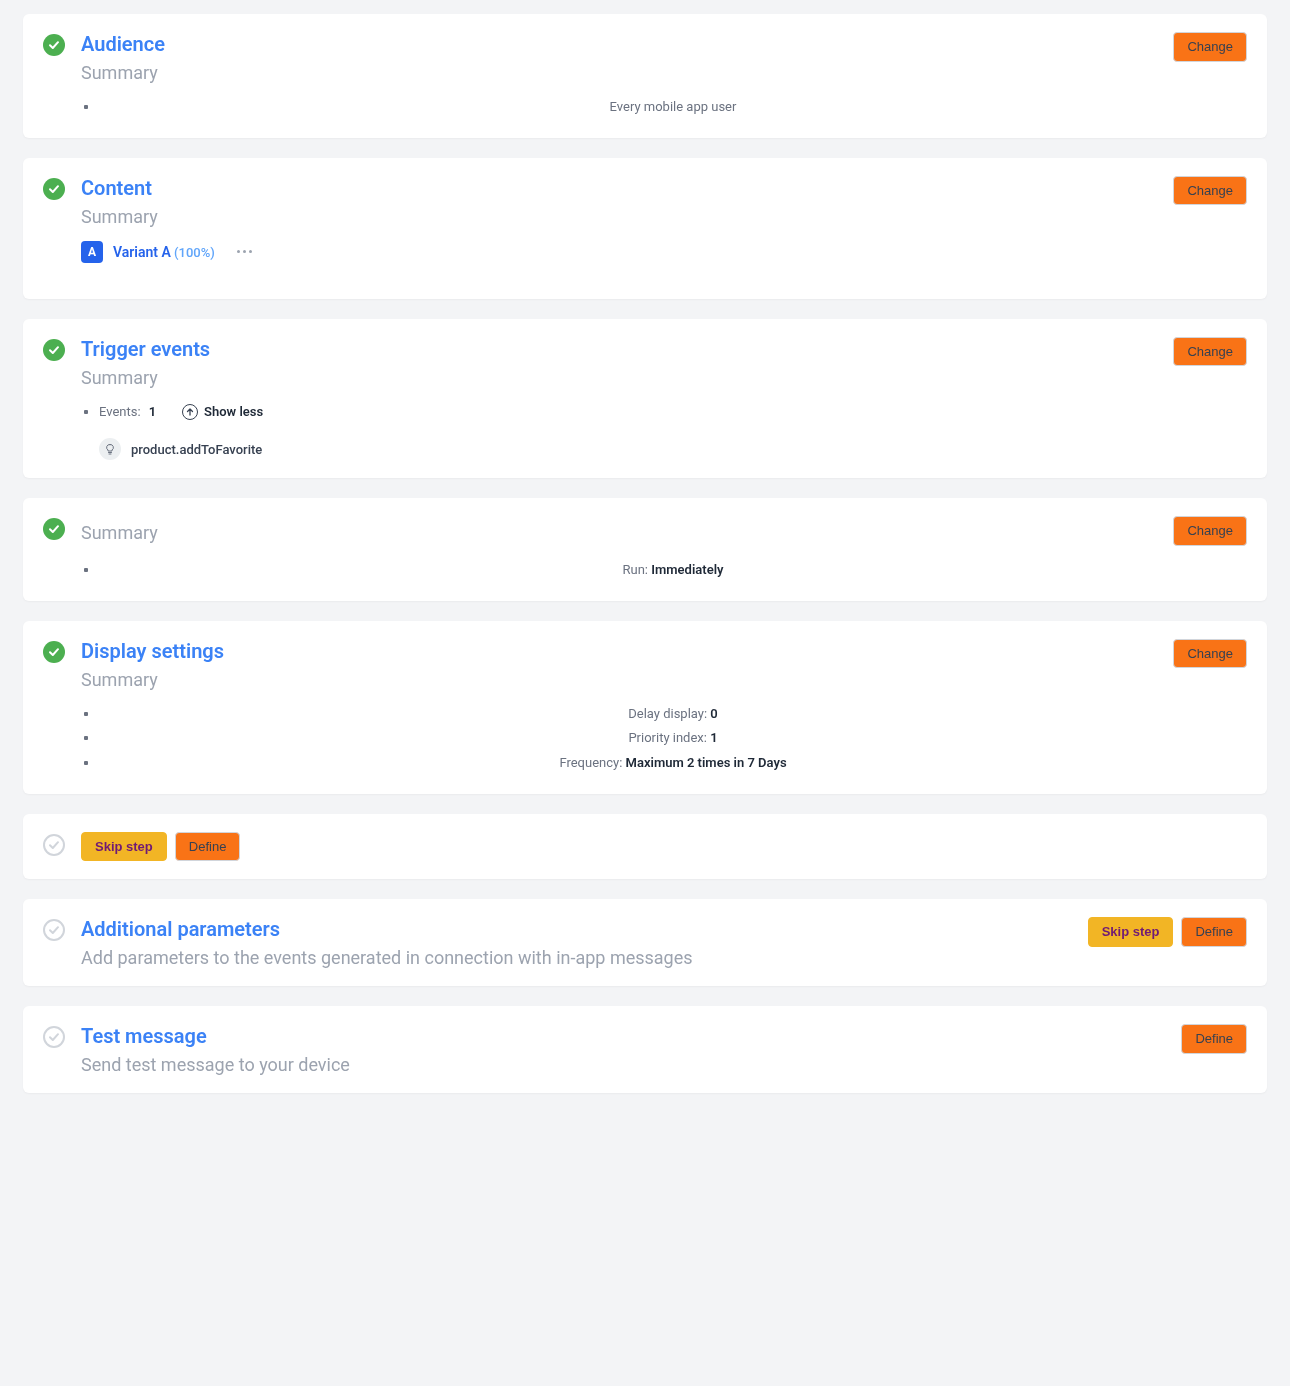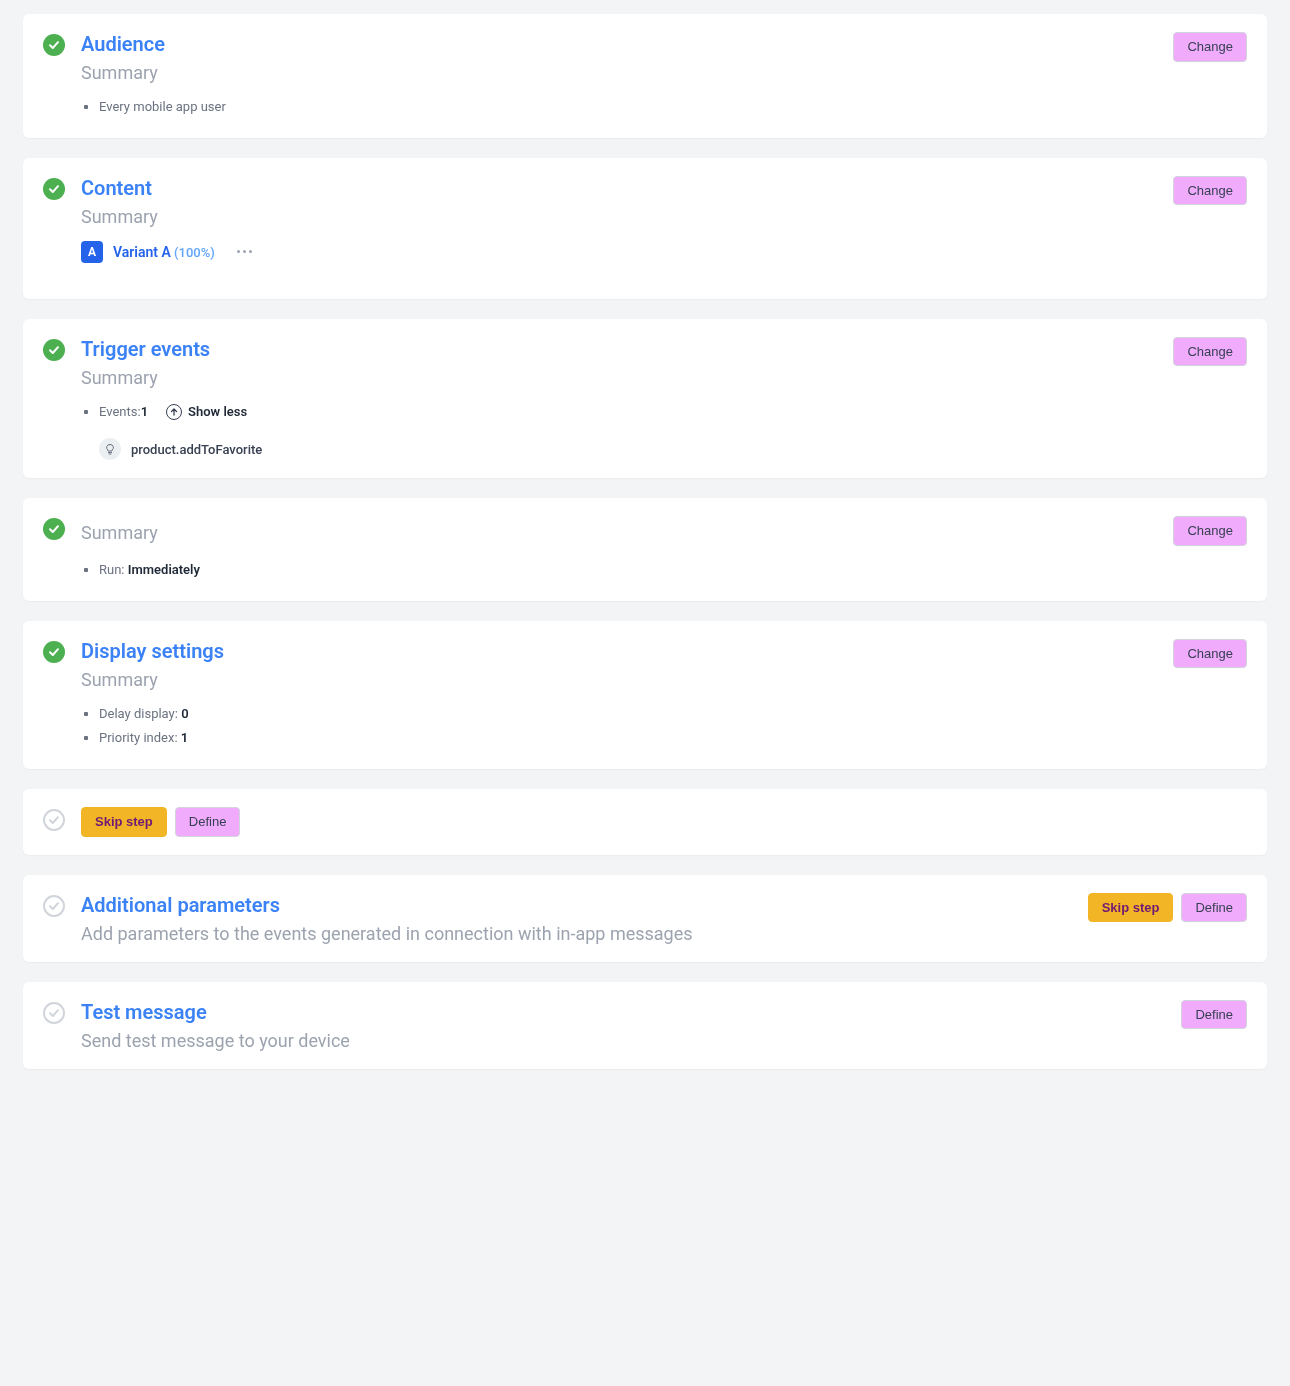--- a/index.html
+++ b/index.html
@@ -52,21 +52,21 @@
     color: #9ca3af;
     margin-top: 6px;
   }
   .card-actions {
     display: flex;
     gap: 8px;
     align-items: flex-start;
   }
   .btn {
     border: 1px solid #d1d5db;
-    background: #f0abfc;
+    background: #f97316;
     color: #374151;
     border-radius: 4px;
     padding: 6px 13px;
     font-size: 13px;
     font-weight: 500;
     cursor: pointer;
     line-height: 1.2;
   }
   .btn-warn {
     background: #f2b525;
@@ -81,20 +81,21 @@
     color: #6b7280;
   }
   ul.bullets {
     list-style: none;
     padding: 0;
   }
   ul.bullets > li {
     position: relative;
     padding-left: 18px;
     line-height: 1.9;
+    text-align: center;
   }
   ul.bullets > li::before {
     content: "";
     position: absolute;
     left: 3px;
     top: 10px;
     width: 4px;
     height: 4px;
     background: #6b7280;
     border-radius: 1px;
@@ -136,21 +137,21 @@
     display: flex;
     gap: 3px;
     margin-left: 8px;
   }
   .more-icon span {
     width: 3px; height: 3px; background:#9ca3af; border-radius:50%;
   }
   .events-line {
     display: flex;
     align-items: center;
-    gap: 0;
+    gap: 8px;
   }
   .showless {
     display: inline-flex;
     align-items: center;
     gap: 6px;
     color: #1f2937;
     font-weight: 600;
     cursor: pointer;
     margin-left: 18px;
   }
@@ -324,20 +325,24 @@
   <div class="card-body">
     <ul class="bullets">
       <li>
         <span class="li-key">Delay display:</span>
         <span class="li-val">0</span>
       </li>
       <li>
         <span class="li-key">Priority index:</span>
         <span class="li-val">1</span>
       </li>
+      <li>
+        <span class="li-key">Frequency:</span>
+        <span class="li-val">Maximum 2 times in 7 Days</span>
+      </li>
     </ul>
   </div>
 </div>
 
 <div class="card">
   <div class="card-head">
     <div class="status-icon status-pending">
       <svg width="12" height="12" viewBox="0 0 12 12">
           <path d="M2 6.2 L4.8 9 L10 3.2" stroke="#d1d5db" stroke-width="2" fill="none" stroke-linecap="round" stroke-linejoin="round"></path>
         </svg>

